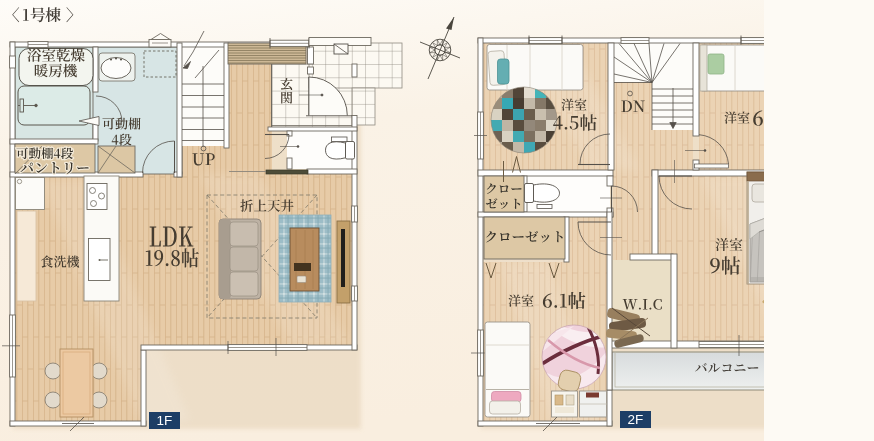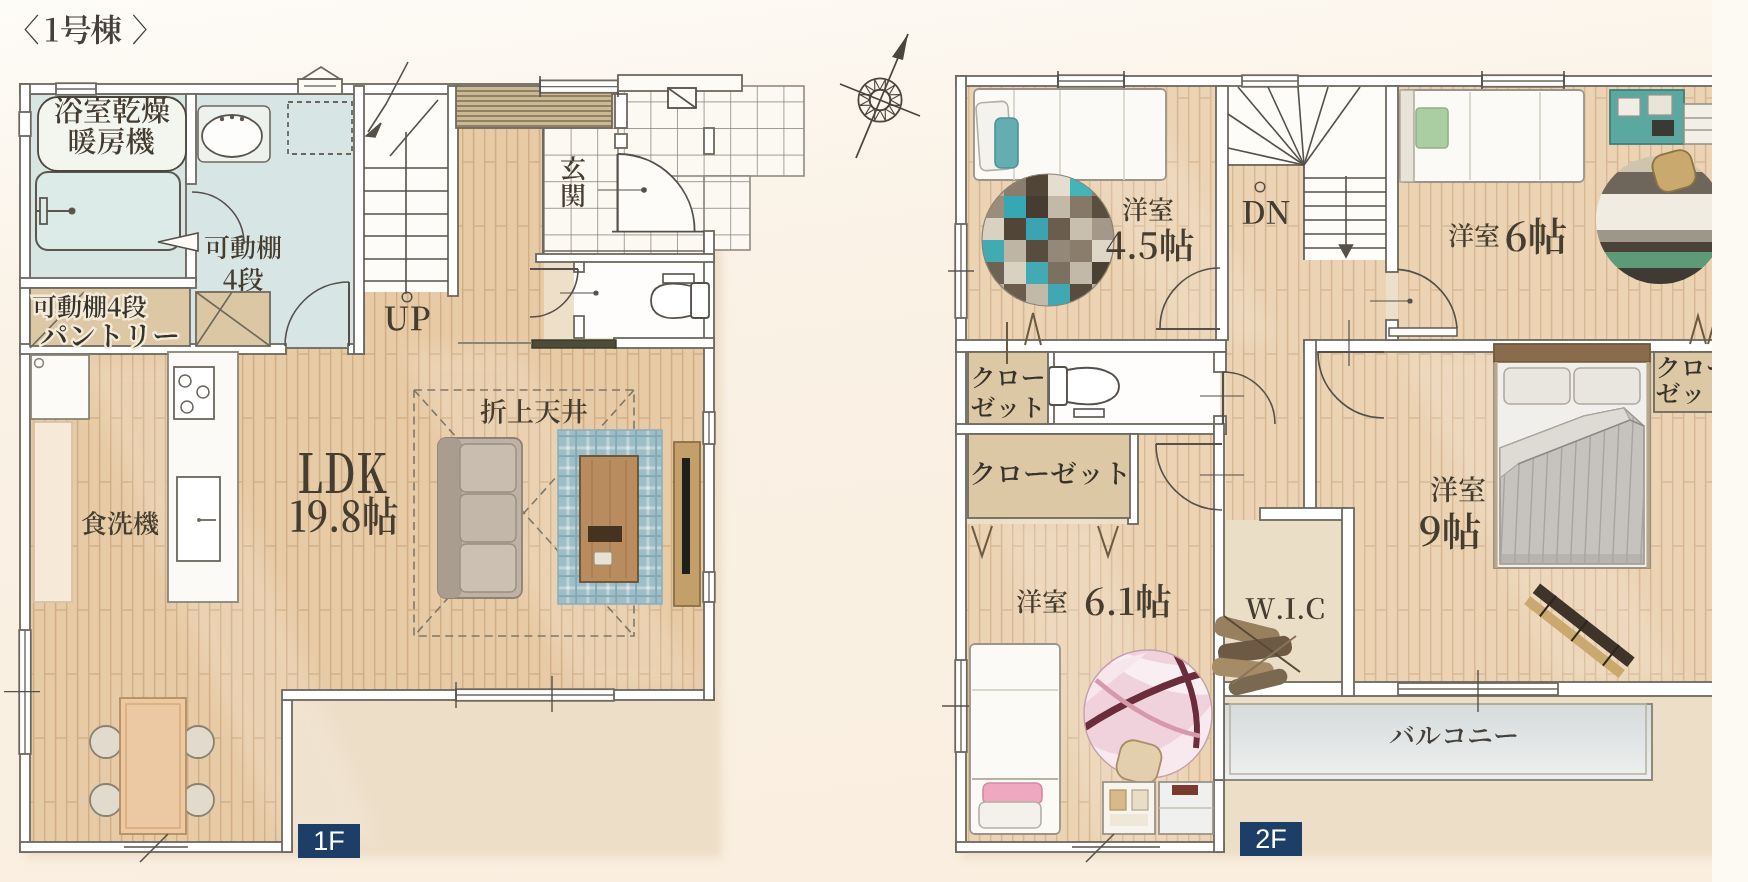--- a/index.html
+++ b/index.html
@@ -1,15 +1,15 @@
 <!DOCTYPE html>
 <html><head><meta charset="utf-8"><title>1号棟 間取り図</title>
 <style>
 html,body{margin:0;padding:0;background:#fdfaf4;}
-#page{position:relative;width:856px;height:441px;overflow:hidden;font-family:"Liberation Sans",sans-serif;}
+#page{position:relative;width:764px;height:441px;overflow:hidden;font-family:"Liberation Sans",sans-serif;}
 svg{position:absolute;left:0;top:0;display:block;}
 </style></head>
 <body>
 <div id="page">
 <svg width="874" height="441" viewBox="0 0 874 441">
       <defs>
 <pattern id="wood" width="11" height="64" patternUnits="userSpaceOnUse">
  <rect width="11" height="64" fill="#e7cba7"></rect>
  <line x1="0.3" y1="0" x2="0.3" y2="64" stroke="#d2ae84" stroke-width="0.8"></line>
  <line x1="5.8" y1="0" x2="5.8" y2="64" stroke="#d2ae84" stroke-width="0.8"></line>

